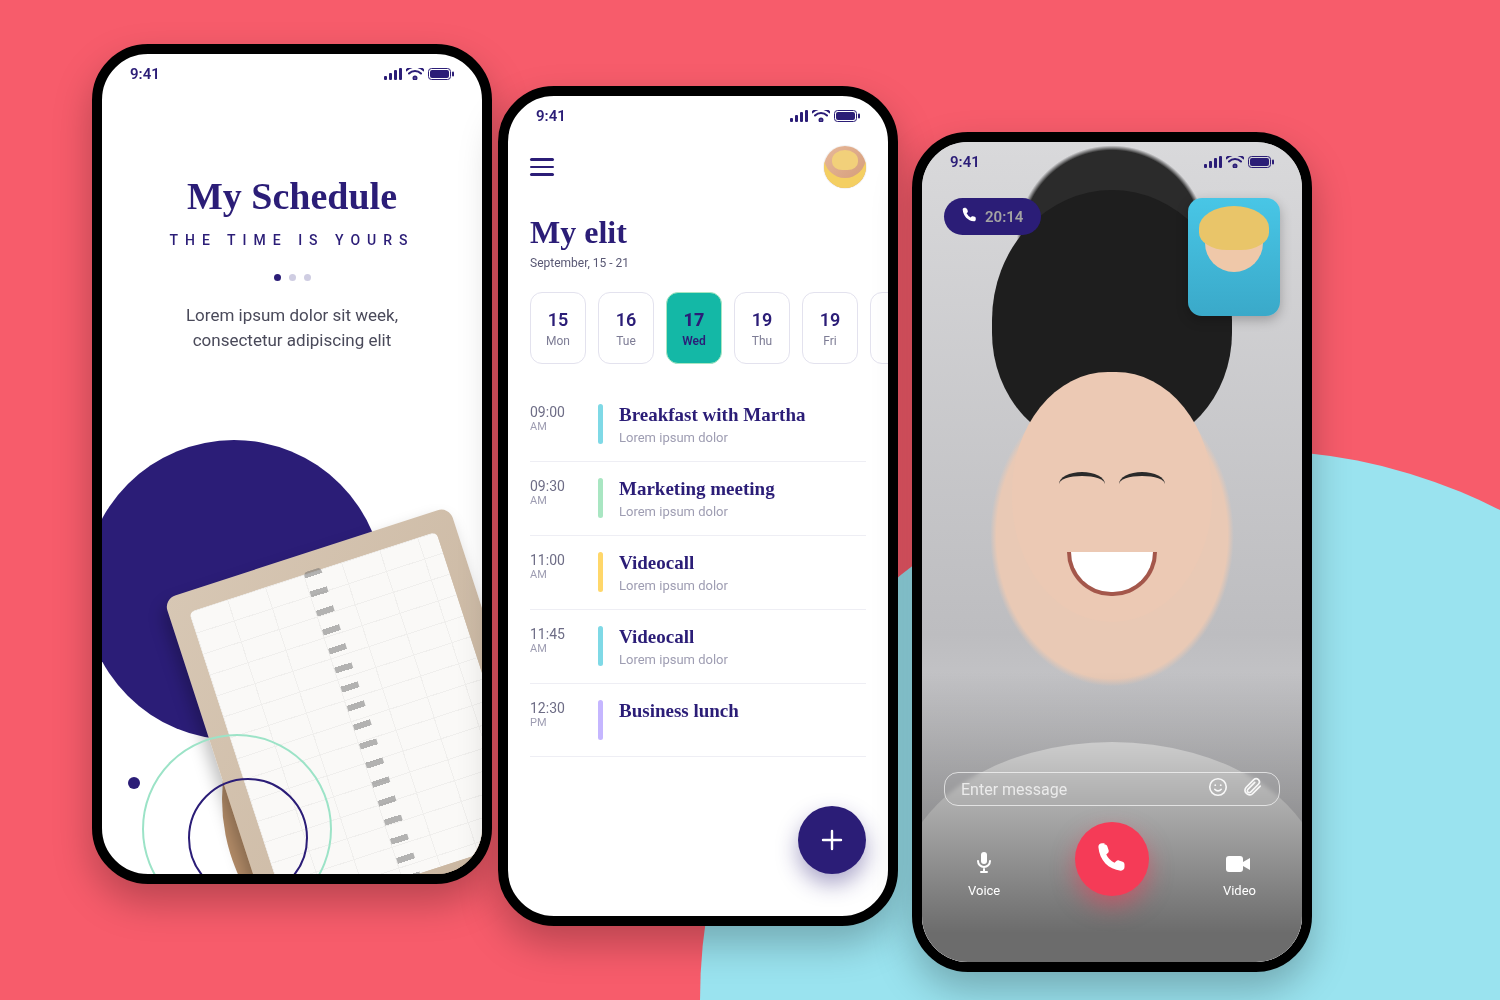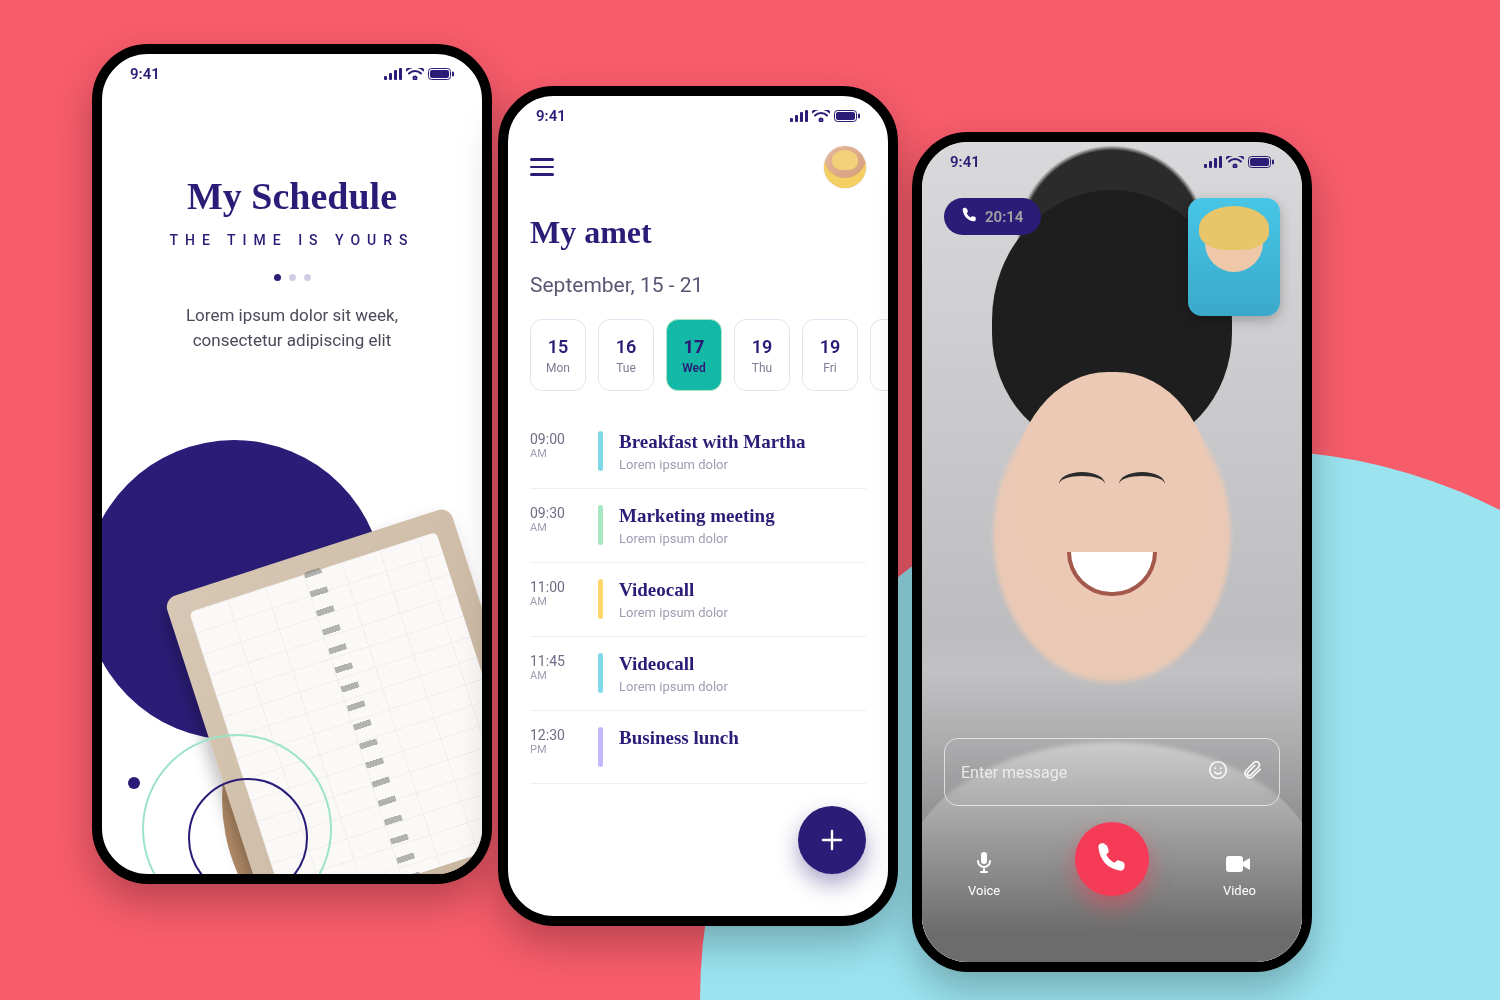--- a/index.html
+++ b/index.html
@@ -80,21 +80,21 @@
   
   .p2-status { color:#2b1d77; }
   .p2-body { height:calc(100% - 40px); position:relative; }
   .p2-top { display:flex; justify-content:space-between; align-items:center; padding:10px 22px 0;}
   .hamburger { display:flex; flex-direction:column; gap:5px; }
   .hamburger span { width:24px; height:2.5px; background:#2b1d77; border-radius:2px;}
   .avatar { width:42px; height:42px; border-radius:50%; background:linear-gradient(135deg,#e7b899,#d39a78); box-shadow:inset 0 -10px 0 #f4cf62, 0 0 0 1px rgba(0,0,0,.05); position:relative; overflow:hidden;}
   .avatar::after{ content:""; position:absolute; left:8px; right:8px; top:4px; height:20px; background:#f2d07a; border-radius:50% 50% 40% 40%;}
   .p2-heading { padding:26px 22px 2px; }
   .p2-h1 { font-family:Georgia,serif; font-size:32px; font-weight:700; color:#2b1d77;}
-  .p2-range { font-size:21px; color:#595874; margin-top:22px;}
+  .p2-range { font-size:12px; color:#595874; margin-top:5px;}
   .day-row { display:flex; gap:12px; padding:20px 0 18px 22px; overflow:hidden;}
   .day {
     min-width:56px; height:72px; border:1.5px solid #e3e2ee; border-radius:12px;
     display:flex; flex-direction:column; align-items:center; justify-content:center;
     color:#2b1d77; background:#fff;
   }
   .day .num { font-size:18px; font-weight:600;}
   .day .dow { font-size:12px; color:#7d7c95; margin-top:4px;}
   .day.active { background:#14b8a6; border-color:#a9e6c2;}
   .day.active .num { font-weight:800;}
@@ -169,21 +169,21 @@
   }
   .pip::before{ content:""; position:absolute; left:50%; top:16px; transform:translateX(-50%);
     width:58px; height:58px; background:#efc8a9; border-radius:50%;
   }
   .pip::after{ content:""; position:absolute; left:50%; top:8px; transform:translateX(-50%);
     width:70px; height:44px; background:#e9c569; border-radius:50% 50% 40% 40%;
   }
 
   .msg-input {
     position:absolute; left:22px; right:22px; bottom:156px;
-    height:68px; border:1.5px solid rgba(255,255,255,.65); border-radius:14px;
+    height:34px; border:1.5px solid rgba(255,255,255,.65); border-radius:14px;
     display:flex; align-items:center; padding:0 16px; gap:12px;
     color:#f1f1f1; backdrop-filter:blur(2px);
   }
   .msg-input .ph { flex:1; font-size:16px; opacity:.9;}
   .msg-input .ico { opacity:.9;}
 
   .end-call {
     position:absolute; left:50%; bottom:66px; transform:translateX(-50%);
     width:74px; height:74px; border-radius:50%; background:#f53b57;
     display:flex; align-items:center; justify-content:center;
@@ -292,21 +292,21 @@
     <div class="p2-top">
       <div class="hamburger">
         <span></span>
             <span></span>
             <span></span>
       </div>
       <div class="avatar"></div>
     </div>
 
     <div class="p2-heading">
-      <div class="p2-h1">My amet</div>
+      <div class="p2-h1">My elit</div>
       <div class="p2-range">September, 15 - 21</div>
     </div>
 
     <div class="day-row" id="day-row">
           <div class="day">
             <span class="num">15</span>
             <span class="dow">Mon</span>
           </div>
           <div class="day">
             <span class="num">16</span>

